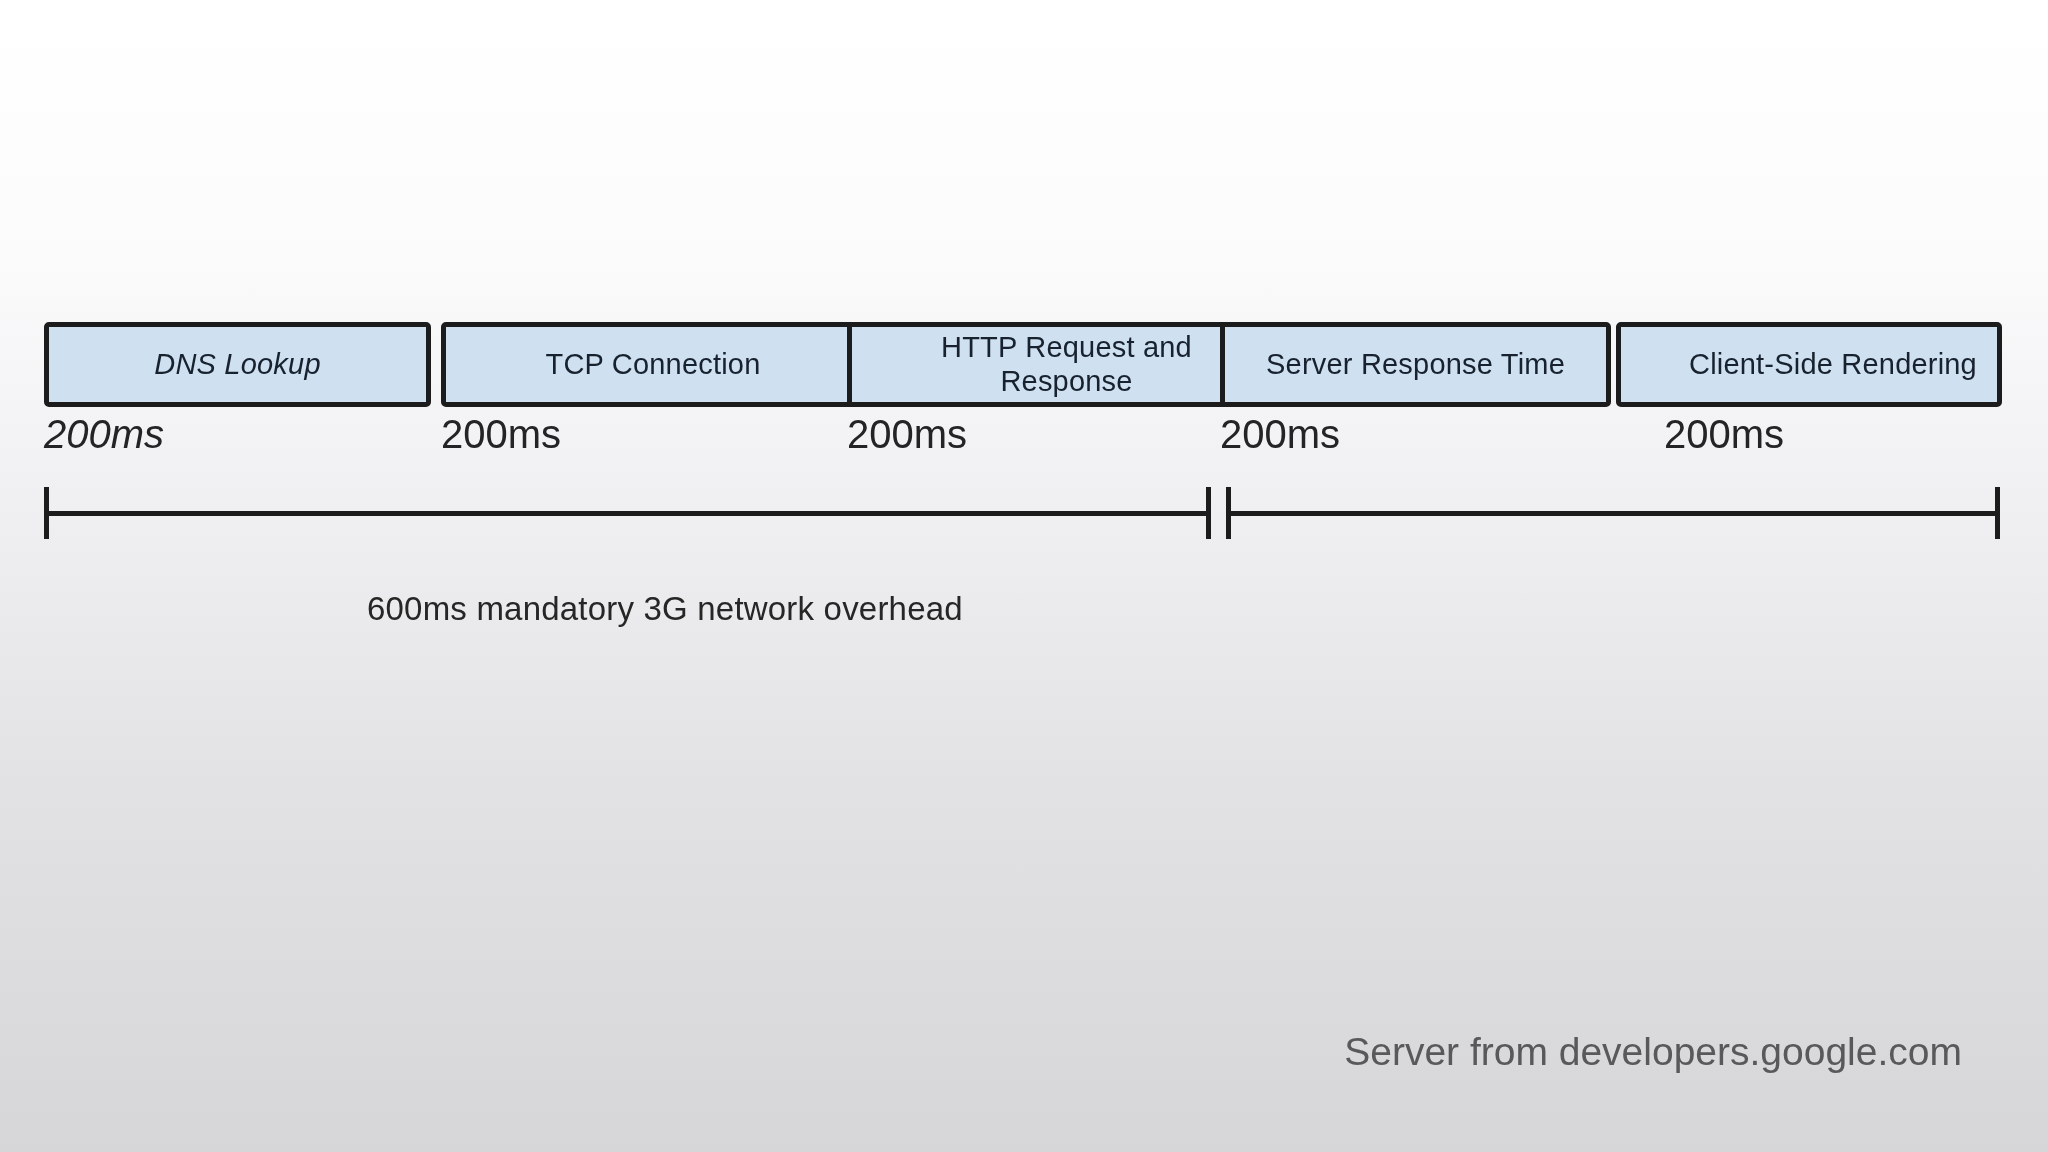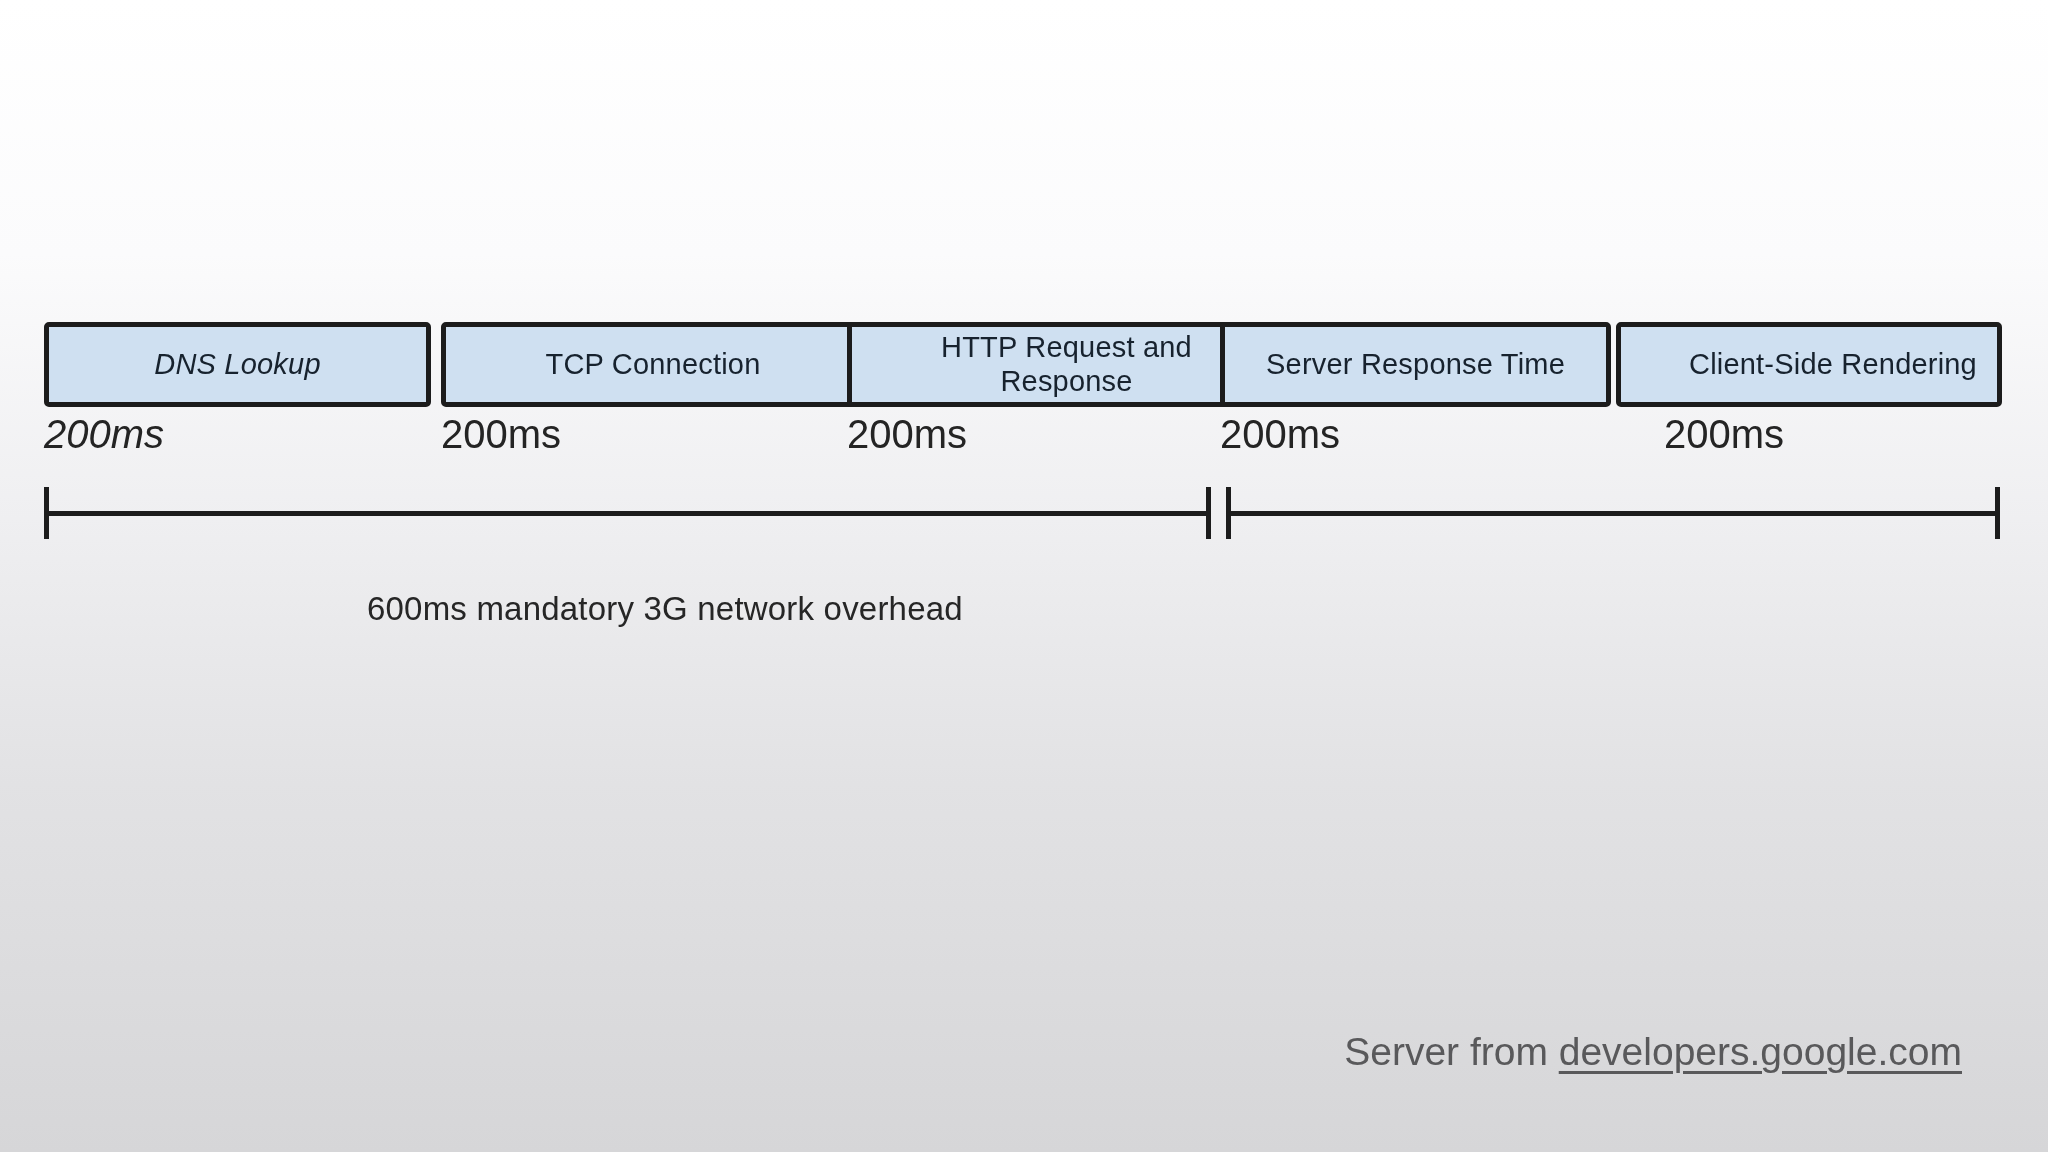--- a/index.html
+++ b/index.html
@@ -83,21 +83,20 @@
   .attribution {
     position: absolute;
     right: 86px;
     top: 1030px;
     font-size: 39px;
     color: #59595b;
     white-space: nowrap;
   }
   .attribution a {
     color: #59595b;
-    text-decoration: underline;
     text-underline-offset: 6px;
     text-decoration-thickness: 2.5px;
     cursor: pointer;
   }
 </style>
 </head>
 <body>
 
 <div class="stage">
 

